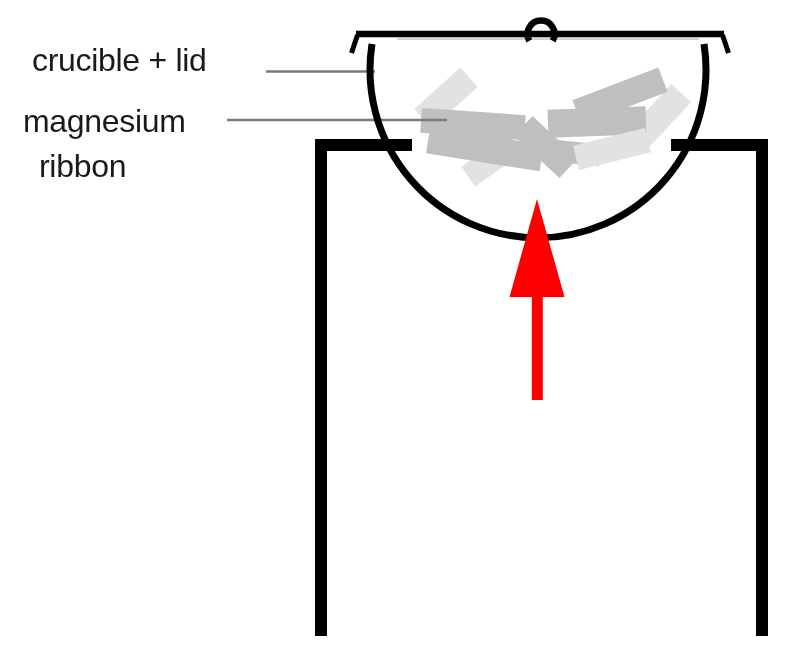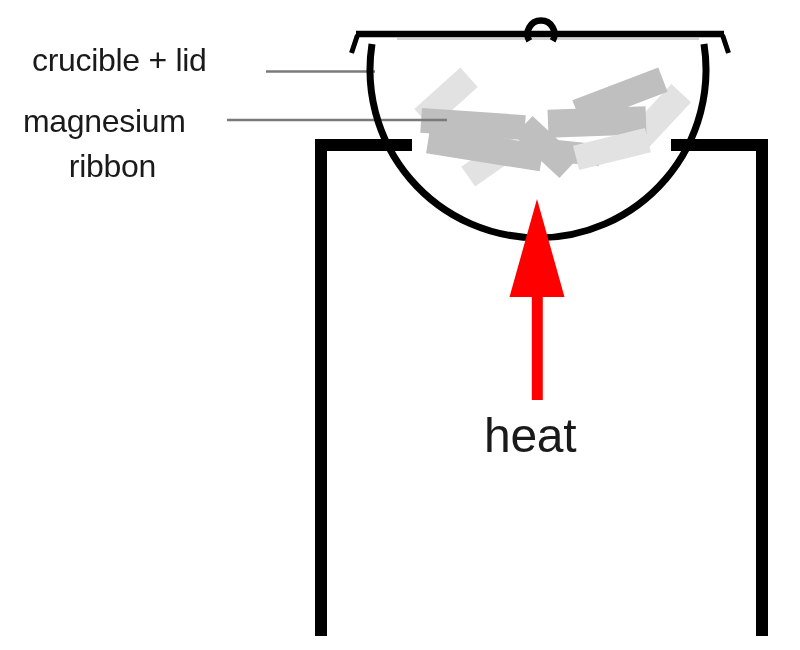--- a/index.html
+++ b/index.html
@@ -26,21 +26,21 @@
   }
   .label {
     position: absolute;
     color: var(--text, #1a1a1a);
     letter-spacing: -0.3px;
     line-height: 1.05;
     white-space: nowrap;
   }
   .label-crucible { left: 32px;  top: 44px;  font-size: 32px; }
   .label-mag      { left: 23px;  top: 99px;  font-size: 32px; line-height: 45px; }
-  .label-mag .line2 { display: block; margin-left: 16px; text-align: center; }
+  .label-mag .line2 { display: block; margin-left: 16px; }
   .label-heat     { left: 484px; top: 411px; font-size: 48px; }
 
   
   .stroke-black { stroke: var(--outline, #000); fill: none; }
   .bowl        { stroke-width: 7; }
   .lid-bar     { stroke-width: 6.5; }
   .lid-tick    { stroke-width: 5; }
   .lid-loop    { stroke-width: 6.5; }
   .rim-hint    { stroke: #d4d4d4; stroke-width: 2.2; fill: none; }
   .stand-part  { fill: var(--outline, #000); }
@@ -97,14 +97,13 @@
     <polygon class="heat-arrow" points="537,199 509.5,297 531.8,297 531.8,400 542.8,400 542.8,297 564.5,297"></polygon>
   </svg>
 
   <div class="label label-crucible">crucible + lid</div>
 
   <div class="label label-mag">
     <span class="line1">magnesium</span>
     <span class="line2">ribbon</span>
   </div>
 
-  <div class="label label-heat">heat</div>
 </div>
 
 </body></html>

